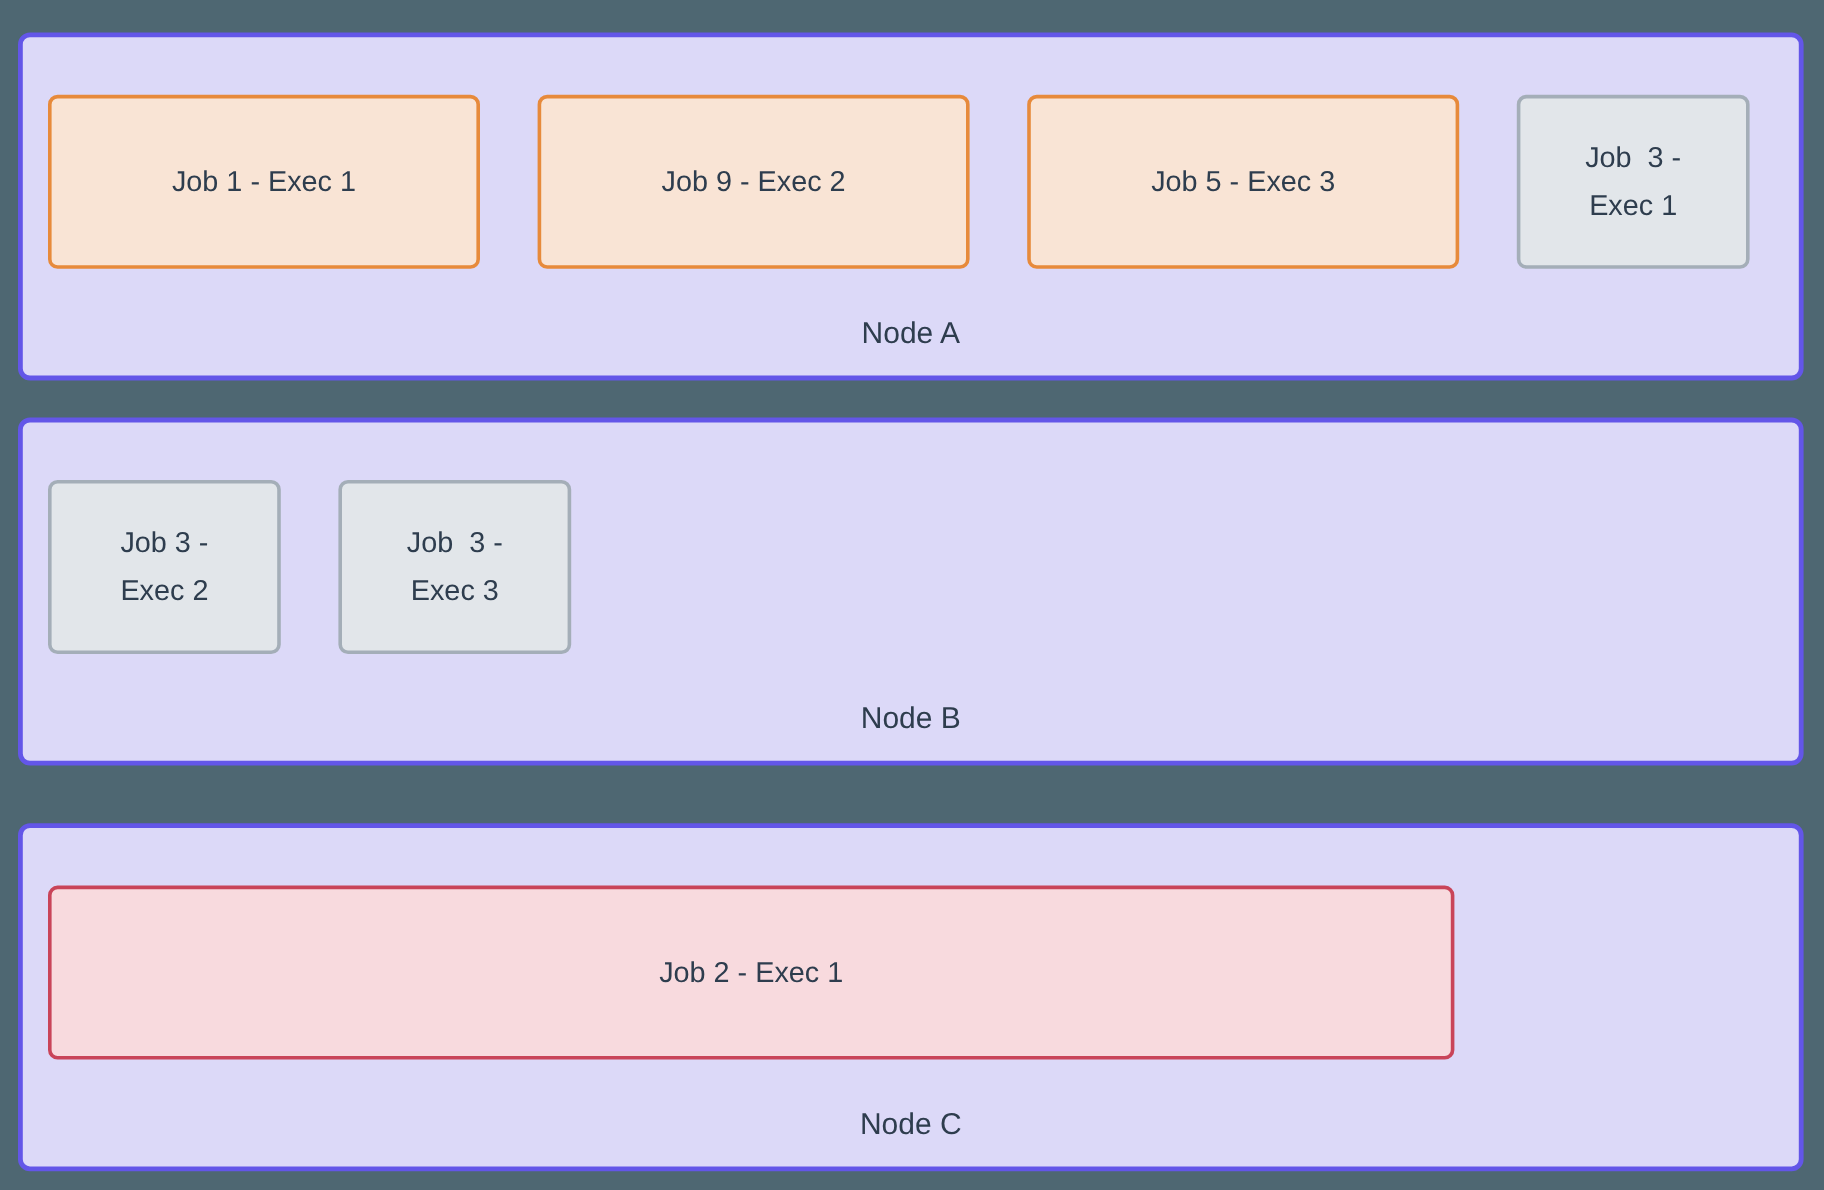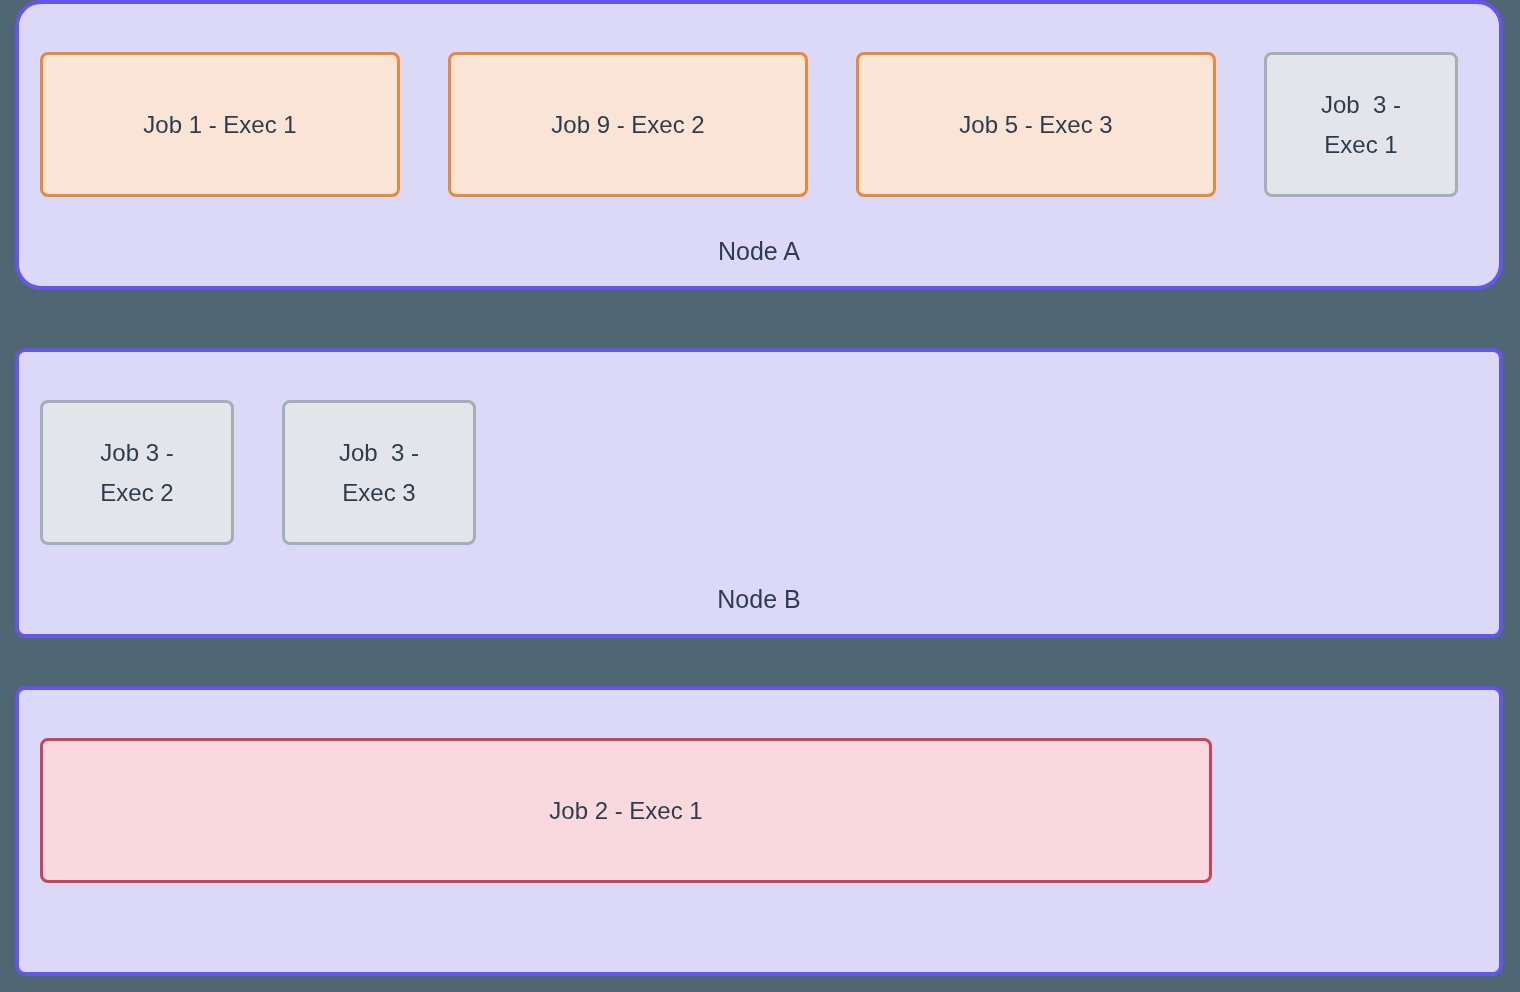--- a/index.html
+++ b/index.html
@@ -34,21 +34,21 @@
   }
   .node {
     position: absolute;
     left: 15px;
     width: 1488px;
     height: 290px;
     background: var(--node-bg);
     border: 4px solid var(--node-border);
     border-radius: 10px;
   }
-  .node-a { top: 0; border-radius: 26px; }
+  .node-a { top: 27px; }
   .node-b { top: 348px; }
   .node-c { top: 686px; }
   .exec-row {
     position: absolute;
     top: 48px;
     left: 21px;
     display: flex;
     flex-direction: row;
     align-items: flex-start;
     gap: 48px;
@@ -105,15 +105,16 @@
         <div class="exec job3 small"><span>Job  3 -
 Exec 3</span></div>
       </div>
     <div class="node-label">Node B</div>
   </section>
 
   <section class="node node-c">
     <div class="exec-row">
         <div class="exec job2 full"><span>Job 2 - Exec 1</span></div>
       </div>
+    <div class="node-label">Node C</div>
   </section>
 
 </main>
 
 </body></html>

